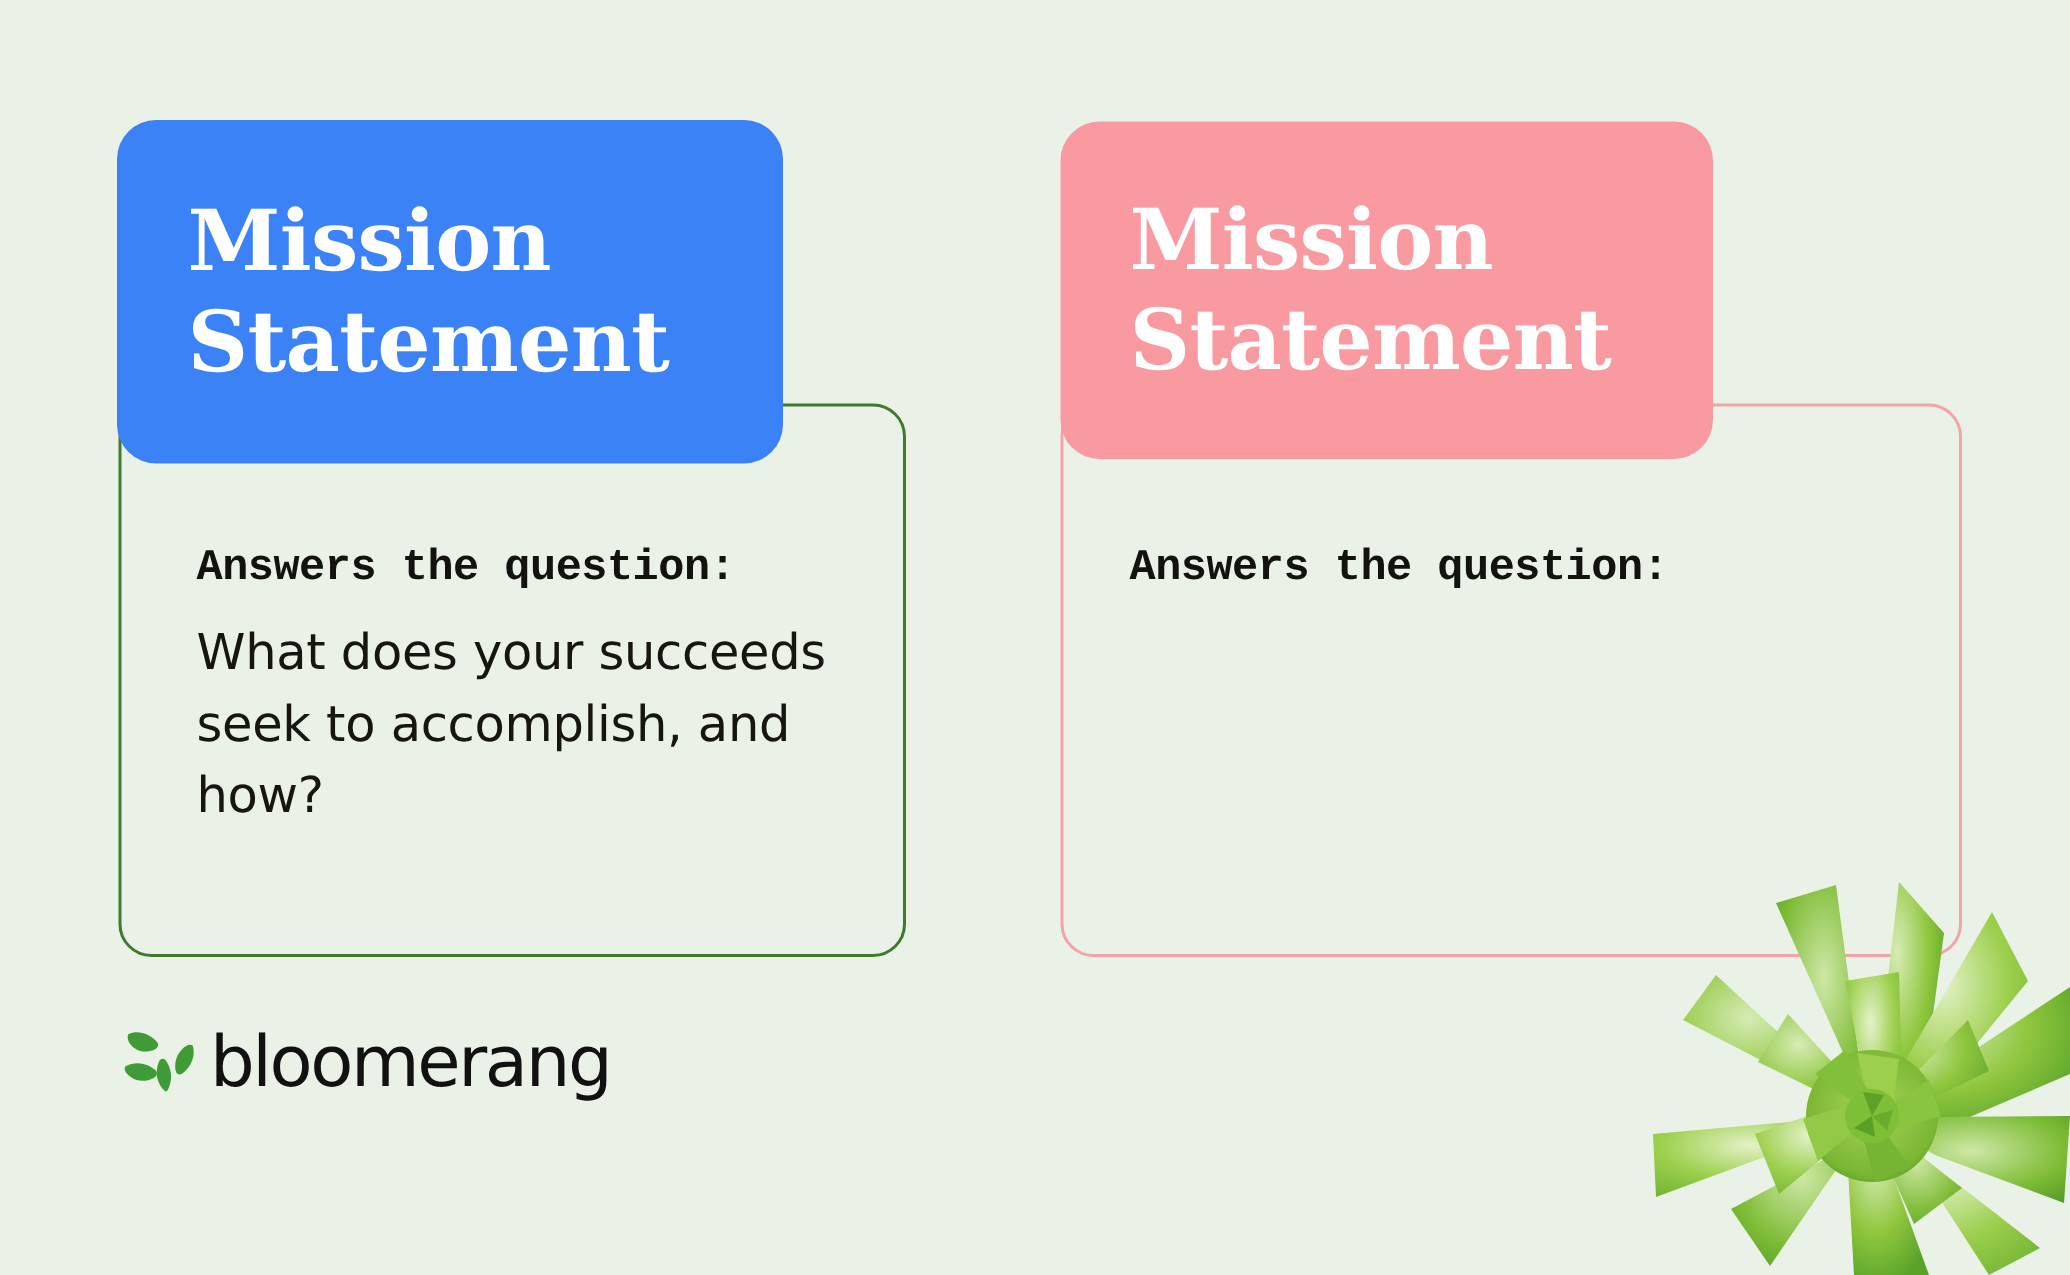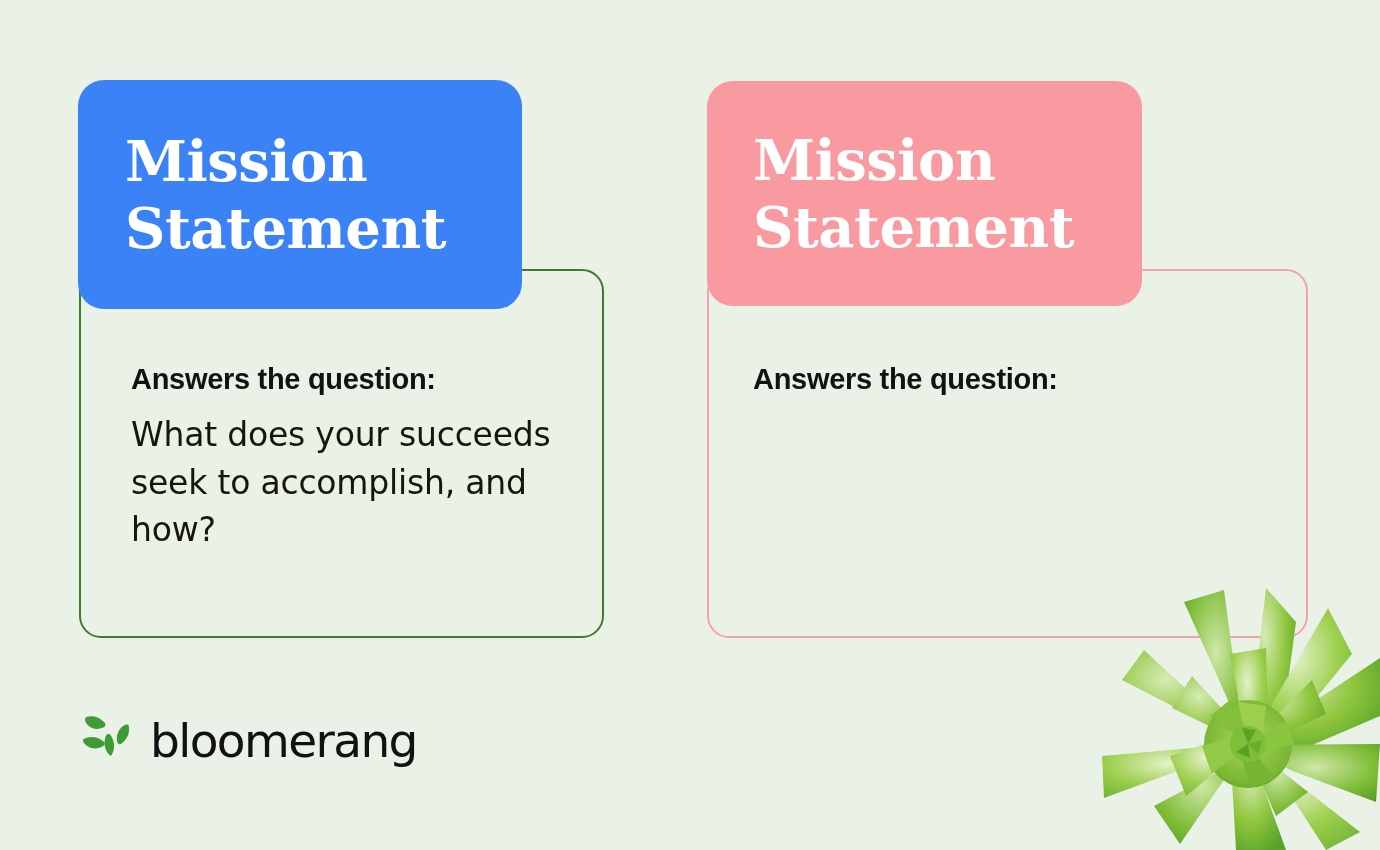--- a/index.html
+++ b/index.html
@@ -56,21 +56,21 @@
     color: #ffffff;
     letter-spacing: -0.5px;
   }
 
   .card-body {
     position: absolute;
     box-sizing: border-box;
   }
 
   .q-label {
-    font-family: Liberation Sans, sans-serif;
+    font-family: Liberation Mono, monospace;
     font-weight: 700;
     font-size: 29px;
     line-height: 1.2;
     color: #12120f;
     margin: 0 0 14px 0;
     letter-spacing: -0.3px;
   }
 
   .q-text {
     font-family: "DejaVu Sans", "Liberation Sans", sans-serif;
@@ -107,24 +107,24 @@
     padding-left: 46px;
   }
   #vision-body {
     left: 753px; top: 362px;  width: 500px;
   }
 
   
   .logo {
     position: absolute;
     left: 80px;
-    top: 708px;
+    top: 680px;
     display: flex;
-    align-items: flex-end;
-    gap: 14px;
+    align-items: center;
+    gap: 4px;
   }
   .logo-mark { width: 56px; height: 56px; display:block; }
   .logo-text {
     font-family: "DejaVu Sans", "Liberation Sans", sans-serif;
     font-weight: 400;
     font-size: 47px;
     color: #111111;
     letter-spacing: -1.6px;
     line-height: 1;
   }

